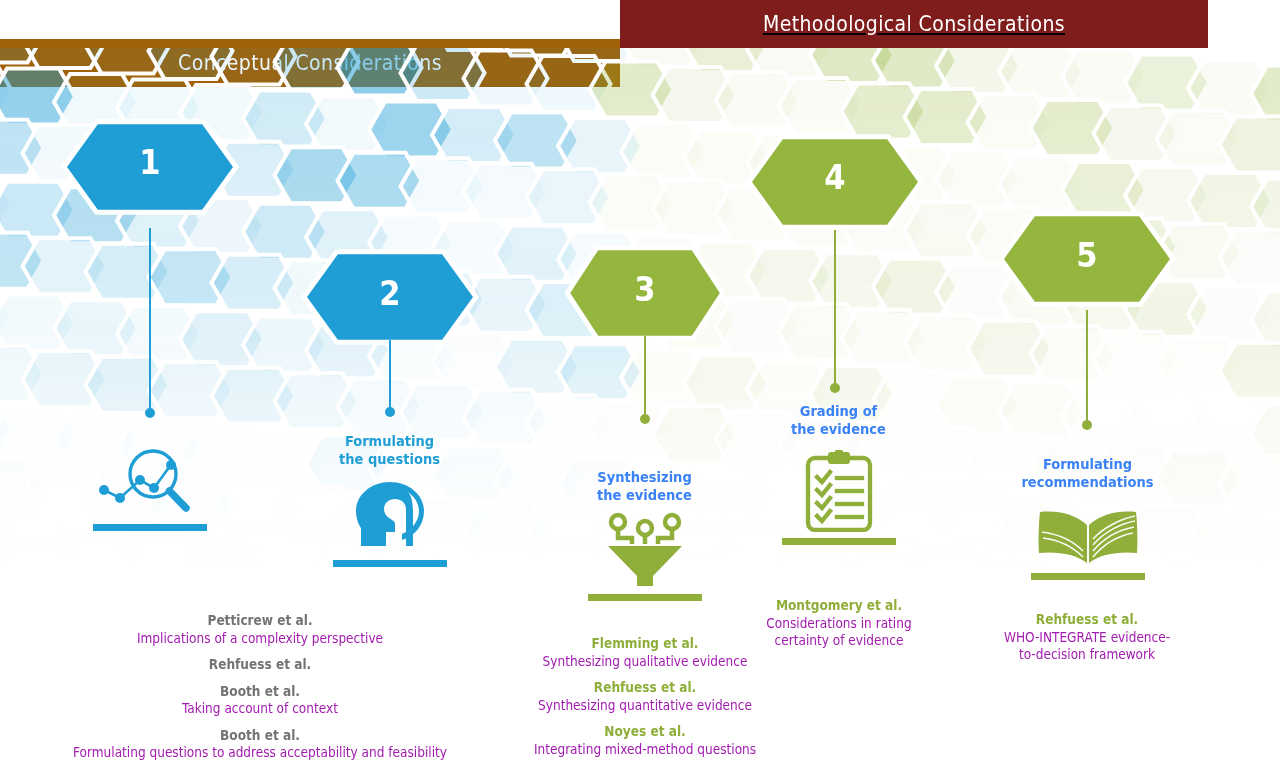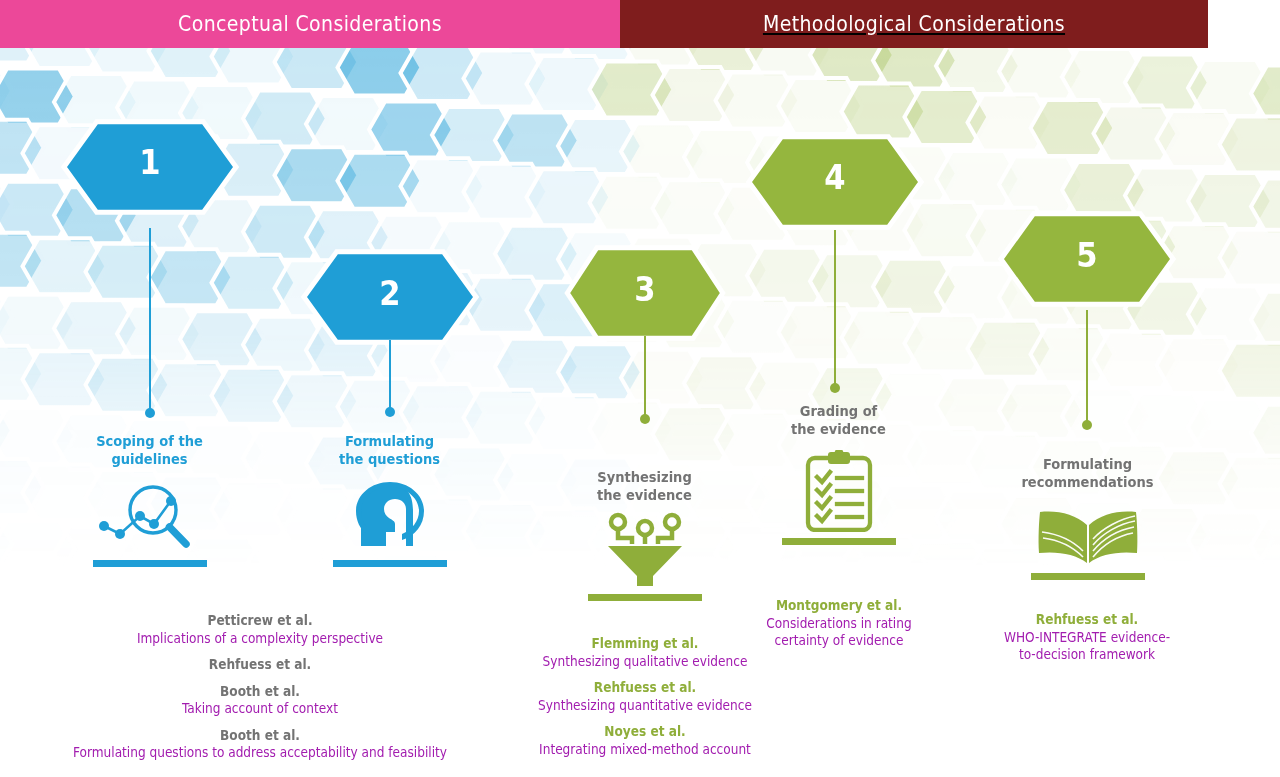--- a/index.html
+++ b/index.html
@@ -8,21 +8,21 @@
     width:1280px; height:777px;
     font-family:"Liberation Sans", sans-serif;
     background:#ffffff;
     overflow:hidden;
   }
   #stage { position:relative; width:1280px; height:777px; background:#fff; }
 
   
   .header { position:absolute; left:0; top:0; width:1280px; height:48px; display:flex; }
   .header-half { height:48px; display:flex; align-items:center; justify-content:center; }
-  .header-left  { width:620px; background:#ec4899; }
+  .header-left  { width:620px; background:#a16207;margin-top:39px; }
   .header-right { width:588px; background:#7f1d1d;text-decoration:underline; }
   .header-half span {
     color:#ffffff; font-size:21px; font-weight:400; letter-spacing:.4px;
     font-family:"DejaVu Sans Condensed","Liberation Sans", sans-serif;
   }
 
   
   #honeycomb { position:absolute; left:0; top:48px; width:1280px; height:520px; }
   #honeycomb svg { display:block; }
 
@@ -42,21 +42,21 @@
   .dot.green { background:#8fae3a; }
 
   
   .step { position:absolute; text-align:center; }
   .step-title {
     font-size:14.5px; font-weight:700; line-height:1.25;
     font-family:"DejaVu Sans Condensed","Liberation Sans", sans-serif;
     white-space:pre-line;
   }
   .step.blue  .step-title { color:#1f9ed6; }
-  .step.green .step-title { color:#737373; }
+  .step.green .step-title { color:#3b82f6; }
 
   .icon-wrap { display:flex; justify-content:center; align-items:flex-end; }
   .rule { height:7px; margin:0 auto; }
   .rule.blue  { background:#1f9ed6; }
   .rule.green { background:#8fae3a; }
 
   .refs { text-align:center;margin-top:36px; }
   .ref { margin-bottom:9px; }
   .ref-author {
     font-size:13.5px; font-weight:700; line-height:1.3;
@@ -381,22 +381,20 @@
   <div class="stem green" style="left:644px; top:336px; height:82px;"></div>
   <div class="dot  green" style="left:640px; top:414px;"></div>
 
   <div class="stem green" style="left:834px; top:230px; height:158px;"></div>
   <div class="dot  green" style="left:830px; top:383px;"></div>
 
   <div class="stem green" style="left:1086px; top:310px; height:115px;"></div>
   <div class="dot  green" style="left:1082px; top:420px;"></div>
 
   <div class="step blue" style="left:57px; top:432px; width:185px;">
-    <div class="step-title">Scoping of the
-guidelines</div>
     <div class="icon-wrap" style="height:72px; margin-top:10px;">
       <svg width="108" height="66" viewBox="0 0 108 66">
         <g fill="none" stroke="#1f9ed6" stroke-width="3.4">
           <circle cx="57" cy="26" r="23"></circle>
           <path d="M73.5 43 L90 60" stroke-width="7.5" stroke-linecap="round"></path>
           <polyline points="8,42 24,50 44,32 58,40 74,18" stroke-width="2.6"></polyline>
         </g>
         <g fill="#1f9ed6">
           <circle cx="8" cy="42" r="5"></circle>
           <circle cx="24" cy="50" r="5"></circle>
@@ -508,21 +506,21 @@
     <div class="ref green">
       <div class="ref-author">Flemming et al.</div>
       <div class="ref-title">Synthesizing qualitative evidence</div>
     </div>
     <div class="ref green">
       <div class="ref-author">Rehfuess et al.</div>
       <div class="ref-title">Synthesizing quantitative evidence</div>
     </div>
     <div class="ref green">
       <div class="ref-author">Noyes et al.</div>
-      <div class="ref-title">Integrating mixed-method account</div>
+      <div class="ref-title">Integrating mixed-method questions</div>
     </div>
   </div>
 
   <div class="refs" style="left:740px; top:561px; width:198px; position:absolute;">
     <div class="ref green">
       <div class="ref-author">Montgomery et al.</div>
       <div class="ref-title">Considerations in rating
 certainty of evidence</div>
     </div>
   </div>

